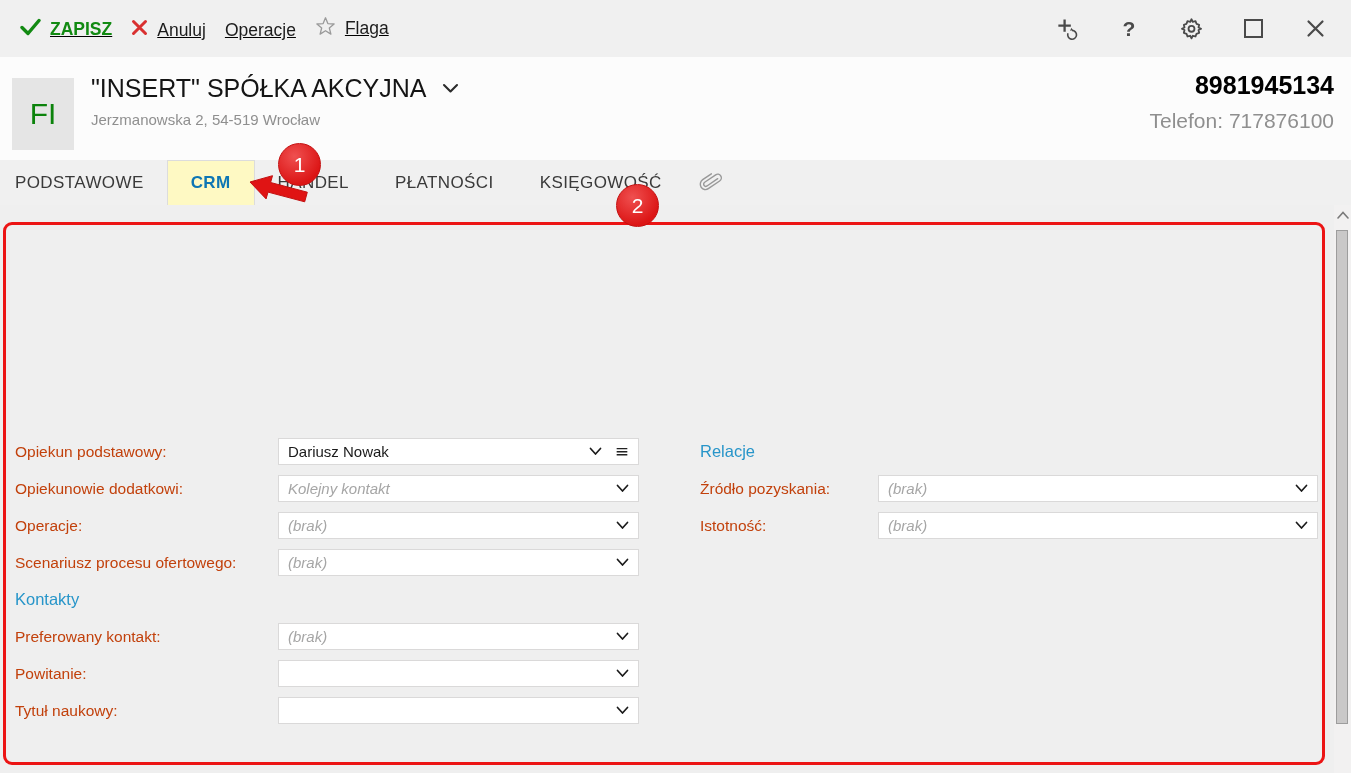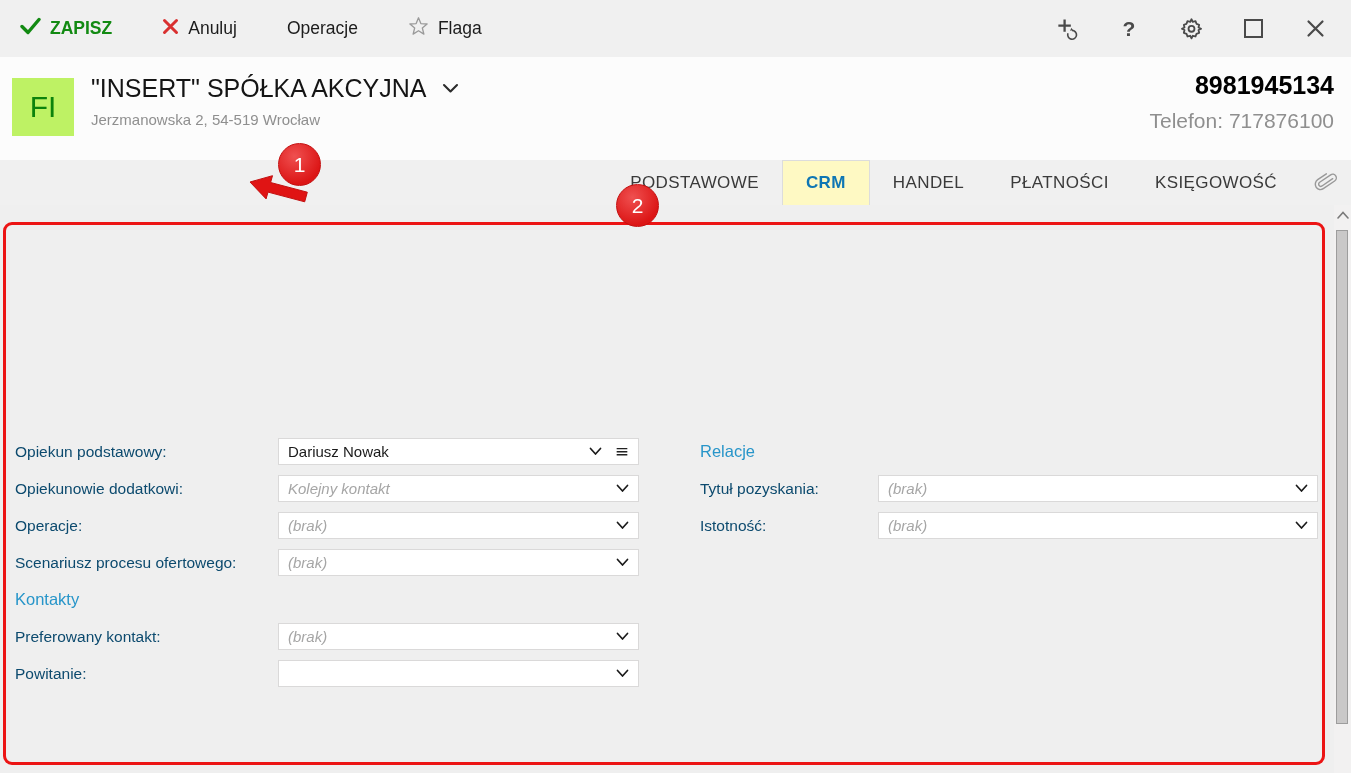--- a/index.html
+++ b/index.html
@@ -4,55 +4,55 @@
 <style>
   html,body{margin:0;padding:0;}
   body{
     width:1351px;height:773px;position:relative;overflow:hidden;
     font-family:"Liberation Sans",sans-serif;background:#efefef;
     -webkit-font-smoothing:antialiased;
   }
   
   .toolbar{position:absolute;left:0;top:0;width:1351px;height:57px;background:#f0f0f0;
     display:flex;align-items:center;}
-  .tb-left{display:flex;align-items:center;gap:50px;padding-left:20px;}
+  .tb-left{display:flex;align-items:flex-end;gap:19px;padding-left:20px;text-decoration:underline;}
   .tb-item{display:flex;align-items:center;gap:9px;font-size:17.5px;color:#1c1c1c;cursor:default;}
   .tb-save{color:#128a12;font-weight:700;}
   .tb-right{margin-left:auto;display:flex;align-items:center;gap:38px;padding-right:24px;color:#4a4a4a;}
   .tb-ricon{display:flex;align-items:center;justify-content:center;width:24px;height:24px;}
   .qmark{font-size:21px;font-weight:600;color:#4a4a4a;}
   .maxbox{width:15px;height:15px;border:2px solid #4a4a4a;}
   
   .header{position:absolute;left:0;top:57px;width:1351px;height:103px;background:#fcfcfc;}
-  .fi-badge{position:absolute;left:12px;top:21px;width:62px;height:58px;background:#bef264;
+  .fi-badge{position:absolute;left:12px;top:21px;width:62px;height:72px;background:#e5e5e5;
     color:#0c830c;font-size:30px;display:flex;align-items:center;justify-content:center;}
   .company-block{position:absolute;left:91px;top:17px;}
   .company-row{display:flex;align-items:center;gap:16px;}
   .company-name{font-size:25px;color:#141414;}
   .company-addr{font-size:15px;color:#8f8f8f;margin-top:8px;}
   .hdr-right{position:absolute;right:17px;top:14px;text-align:right;}
   .tax-id{font-size:25px;font-weight:600;color:#000;}
   .phone{font-size:21px;color:#8f8f8f;margin-top:9px;}
   
   .tabbar{position:absolute;left:0;top:160px;width:1351px;height:45px;background:#f0f0f0;
-    display:flex;align-items:stretch;justify-content:flex-end;}
+    display:flex;align-items:stretch;}
   .tab{display:flex;align-items:center;padding:0 23px;font-size:17px;letter-spacing:.4px;
     color:#3a3a3a;cursor:default;}
   .tab:first-child{padding-left:15px;}
   .tab.active{background:#fef9c3;border:1px solid #dcdcdc;border-bottom:none;
     color:#0e76b4;font-weight:700;}
   .tab-clip{display:flex;align-items:center;padding:0 14px;}
   
   .content{position:absolute;left:0;top:205px;width:1351px;height:568px;background:#efefef;}
   .highlight-frame{position:absolute;left:3px;top:222px;width:1322px;height:543px;
     border:3px solid #ec1414;border-radius:9px;box-sizing:border-box;pointer-events:none;z-index:6;}
   .col-left{position:absolute;left:15px;top:228px;width:624px;}
   .col-right{position:absolute;left:700px;top:228px;width:618px;}
   .row{display:flex;align-items:center;height:37px;}
-  .lbl{font-size:15.5px;color:#0c4a6e;flex:none;}
+  .lbl{font-size:15.5px;color:#c2410c;flex:none;}
   .col-left .lbl{width:263px;}
   .col-right .lbl{width:178px;}
   .section-hdr{display:flex;align-items:center;height:37px;font-size:16.5px;color:#2795c9;}
   .fld{flex:1;height:27px;background:#fff;border:1px solid #dad9d9;box-sizing:border-box;
     display:flex;align-items:center;padding:7px 9px;font-size:15px;color:#1a1a1a;cursor:default;}
   .ph{font-style:italic;color:#a6a6a6;}
   .chev{margin-left:auto;display:flex;align-items:center;flex:none;padding-left:8px;}
   .burger{flex:none;margin-left:13px;font-size:17px;color:#222;line-height:1;
     font-family:"DejaVu Sans",sans-serif;}
   .at-prefix{flex:none;width:24px;font-size:15px;color:#1a1a1a;}
@@ -231,31 +231,42 @@
       <span class="lbl">Powitanie:</span>
       <div class="fld">
         <span class="ph"></span>
         <span class="chev">
           <svg width="13" height="9" viewBox="0 0 13 9">
               <path d="M1.5 1.5L6.5 7l5-5.5" fill="none" stroke="#1a1a1a" stroke-width="1.7" stroke-linecap="round" stroke-linejoin="round"></path>
             </svg>
         </span>
       </div>
     </div>
+    <div class="row">
+      <span class="lbl">Tytuł naukowy:</span>
+      <div class="fld">
+        <span class="ph"></span>
+        <span class="chev">
+          <svg width="13" height="9" viewBox="0 0 13 9">
+              <path d="M1.5 1.5L6.5 7l5-5.5" fill="none" stroke="#1a1a1a" stroke-width="1.7" stroke-linecap="round" stroke-linejoin="round"></path>
+            </svg>
+        </span>
+      </div>
+    </div>
 
     <div class="row">
       
     </div>
 
   </div>
 
   <div class="col-right">
     <div class="section-hdr">Relacje</div>
     <div class="row">
-      <span class="lbl">Tytuł pozyskania:</span>
+      <span class="lbl">Źródło pozyskania:</span>
       <div class="fld">
         <span class="ph">(brak)</span>
         <span class="chev">
           <svg width="13" height="9" viewBox="0 0 13 9">
               <path d="M1.5 1.5L6.5 7l5-5.5" fill="none" stroke="#1a1a1a" stroke-width="1.7" stroke-linecap="round" stroke-linejoin="round"></path>
             </svg>
         </span>
       </div>
     </div>
     <div class="row">

